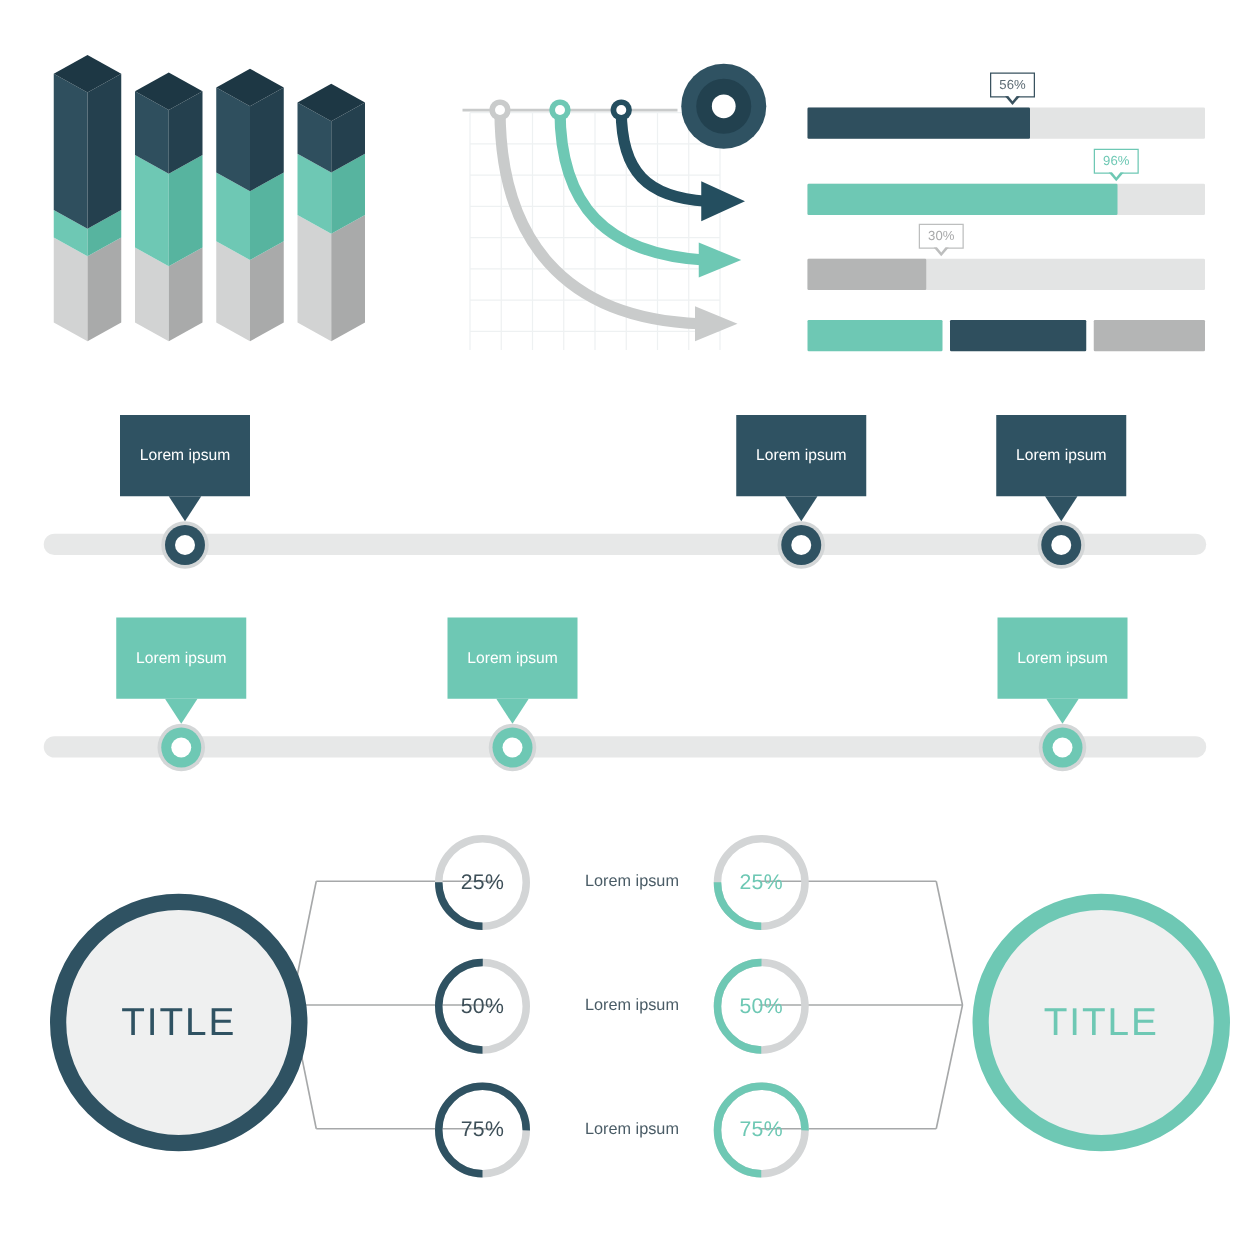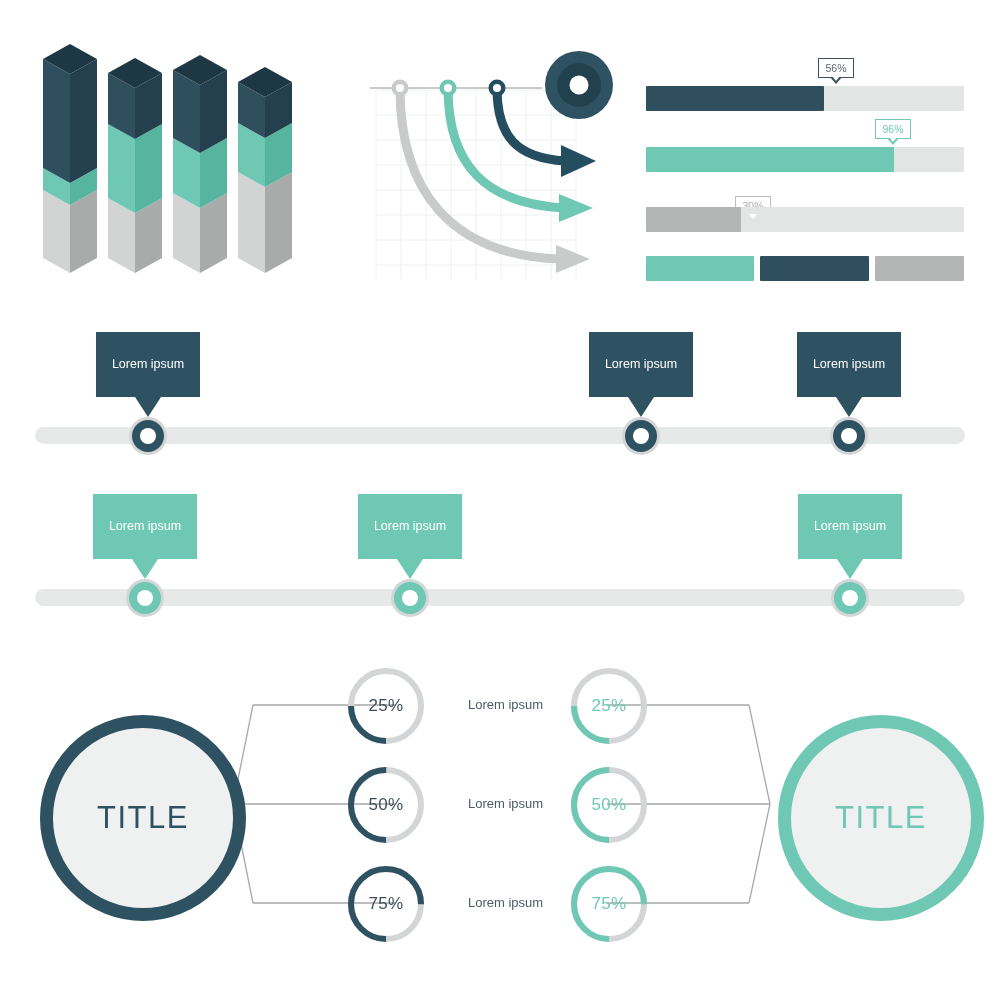--- a/index.html
+++ b/index.html
@@ -262,35 +262,35 @@
       <g>
         <circle cx="219" cy="45" r="34" fill="#2f5262"></circle>
         <circle cx="219" cy="45" r="22" fill="#22414f"></circle>
         <circle cx="219" cy="45" r="9.5" fill="#ffffff"></circle>
       </g>
     </svg>
   </div>
 
   <div class="abs" style="left:646px;top:50px;width:320px;height:240px;">
 
-    <div class="tip" style="left:172px; top:8px;">
+    <div class="tip" style="left:146px; top:8px;">
       <span>56%</span>
     </div>
     <div class="pbar-track" style="left:0px; top:36px; width:318px; height:25px;">
       <div class="pbar-fill" style="width:56%; background:#2f4f5e;"></div>
     </div>
 
     <div class="tip teal" style="left:229px; top:69px;">
       <span>96%</span>
     </div>
     <div class="pbar-track" style="left:0px; top:97px; width:318px; height:25px;">
       <div class="pbar-fill" style="width:78%; background:#6ec8b4;"></div>
     </div>
 
-    <div class="tip gray" style="left:89px; top:129px;margin-top:17px;">
+    <div class="tip gray" style="left:89px; top:129px;">
       <span>30%</span>
     </div>
     <div class="pbar-track" style="left:0px; top:157px; width:318px; height:25px;">
       <div class="pbar-fill" style="width:30%; background:#b4b5b5;"></div>
     </div>
 
     <div class="abs" style="left:0px; top:206px; width:318px; height:25px;">
       <div class="pbar-seg" style="left:0%; width:34%; background:#6ec8b4;"></div>
       <div class="pbar-seg" style="left:36%; width:34%; background:#2f4f5e;"></div>
       <div class="pbar-seg" style="left:72%; width:28%; background:#b4b5b5;"></div>

